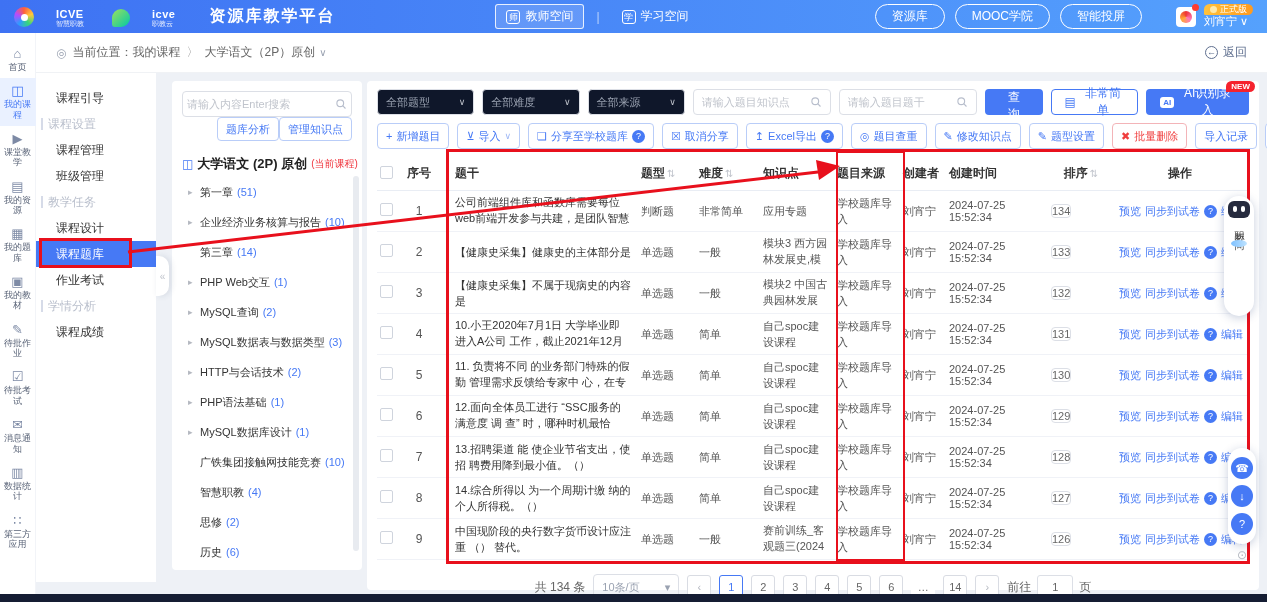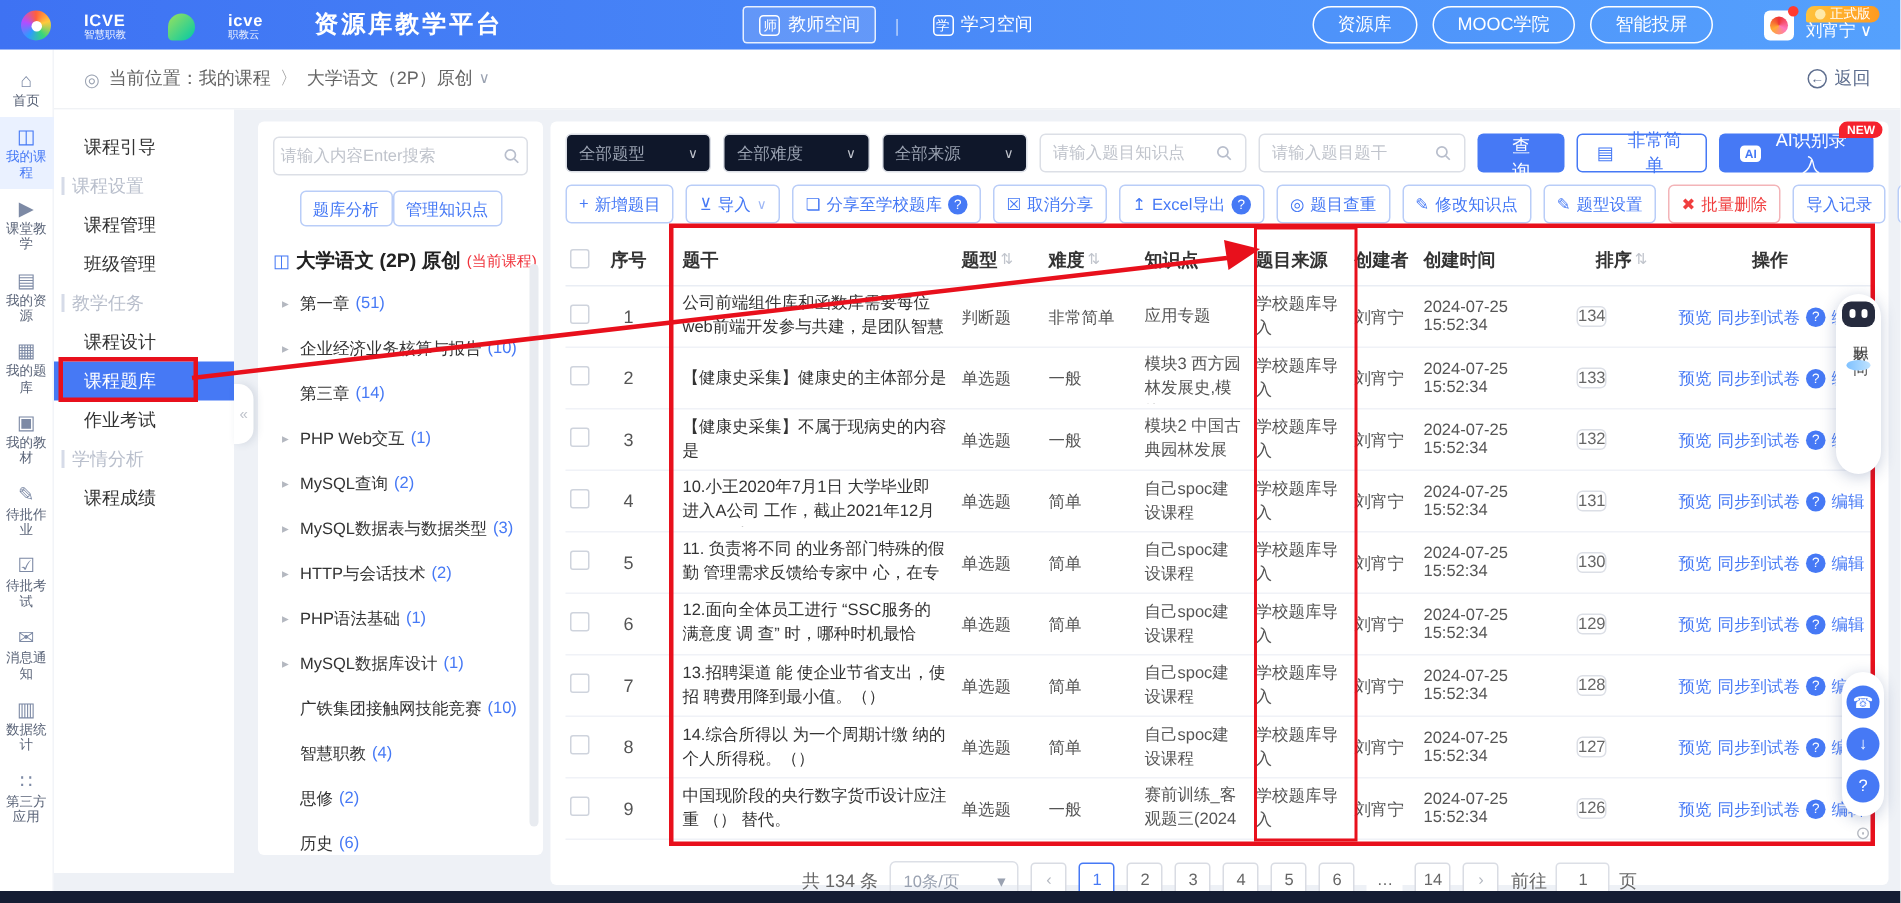--- a/index.html
+++ b/index.html
@@ -48,21 +48,21 @@
 .sm-row{height:26px;line-height:26px;padding-left:20px;color:#333;font-size:12px;white-space:nowrap;cursor:pointer}
 .sm-row.section{color:#b9bfcc;padding-left:12px;position:relative;cursor:default}
 .sm-row.section::before{content:"";position:absolute;left:5px;top:7px;width:2px;height:12px;background:#d6dbe8}
 .sm-row.active{background:#4679f5;color:#fff}
 .collapse-tab{position:absolute;left:156px;top:256px;width:13px;height:40px;background:#fff;border-radius:0 10px 10px 0;box-shadow:2px 0 6px rgba(31,56,88,.12);color:#c0c4cc;display:flex;align-items:center;justify-content:center;font-size:10px;z-index:2;cursor:pointer}
 
 .tree-card{position:absolute;left:172px;top:81px;width:190px;height:489px;background:#fff;border-radius:4px;padding:10px;z-index:1}
 .search-box{height:26px;border:1px solid #dcdfe6;border-radius:4px;display:flex;align-items:center;padding:0 4px;gap:4px}
 .search-box input{border:none;outline:none;flex:1;font-size:11px;color:#666;min-width:0}
 .search-box input::placeholder{color:#c0c4cc}
-.tree-btns{display:flex;justify-content:center;margin-top:10px}
+.tree-btns{display:flex;justify-content:flex-end;}
 .btn-sm{height:24px;padding:0 8px;border:1px solid #b9cdf8;color:#4679f5;border-radius:4px;background:#fff;font-size:11px;cursor:pointer}
 .tree-title{margin-top:14px;font-size:13px;color:#222;font-weight:bold;display:flex;align-items:center;gap:4px;white-space:nowrap}
 .tree-title .g{color:#4679f5;font-size:12px}
 .cur-tag{color:#f0333c;font-size:10px;font-weight:normal}
 .tree-list{margin-top:4px}
 .tnode{height:30px;display:flex;align-items:center;gap:4px;padding-left:6px;font-size:11px;cursor:pointer;white-space:nowrap}
 .tnode .g{color:#b4b8c0;font-size:9px;width:8px;flex:none}
 .tnode .lbl{color:#333}
 .tnode .cnt{color:#4679f5}
 .tree-scroll{position:absolute;right:3px;top:95px;width:6px;height:375px;background:#e8ebf0;border-radius:3px}

